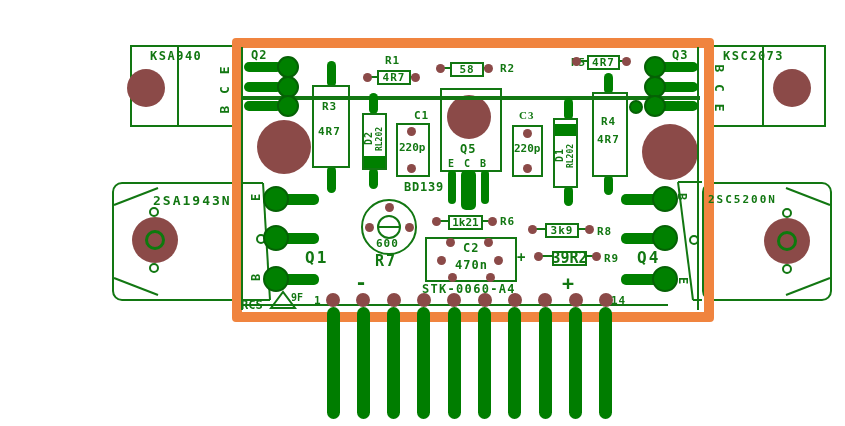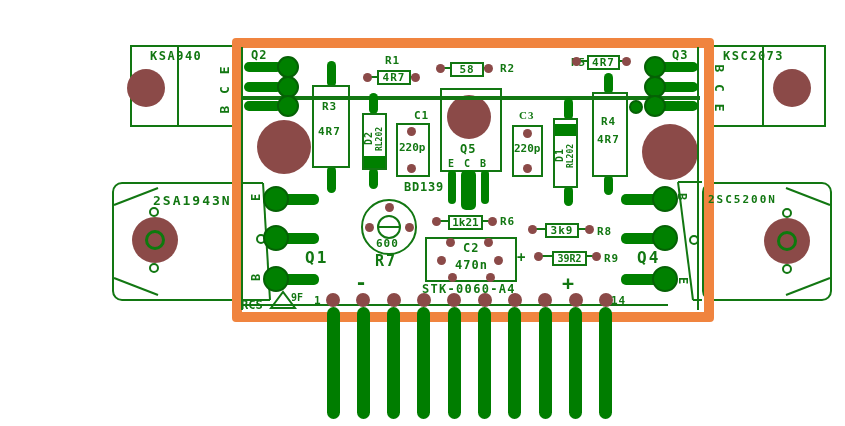--- a/index.html
+++ b/index.html
@@ -195,21 +195,21 @@
   <div class="dot" style="left:585px;top:225px;"></div>
   <div class="wbox" style="left:545px;top:223px;width:34px;height:15px;">
     <span class="lbl">3k9</span>
     </div>
   <div class="lbl" style="left:597px;top:226px;">R8</div>
 
   <div class="line" style="left:538px;top:255px;width:59px;height:2px;"></div>
   <div class="dot" style="left:534px;top:252px;"></div>
   <div class="dot" style="left:592px;top:252px;"></div>
   <div class="wbox" style="left:552px;top:251px;width:35px;height:15px;">
-    <span class="lbl" style="font-size:10px;letter-spacing:0;">39R2</span>
+    <span class="lbl" style="font-size:15px;letter-spacing:0;">39R2</span>
     </div>
   <div class="lbl" style="left:604px;top:253px;">R9</div>
 
   <div class="circ" style="left:361px;top:199px;width:56px;height:56px;"></div>
   <div class="circ" style="left:377px;top:215px;width:24px;height:24px;"></div>
   <div class="dot" style="left:385px;top:203px;"></div>
   <div class="dot" style="left:365px;top:223px;"></div>
   <div class="dot" style="left:405px;top:223px;"></div>
   <div class="lbl" style="left:376px;top:238px;">600</div>
   <div class="lbl" style="left:375px;top:254px;font-size:15px;letter-spacing:2px;">R7</div>

